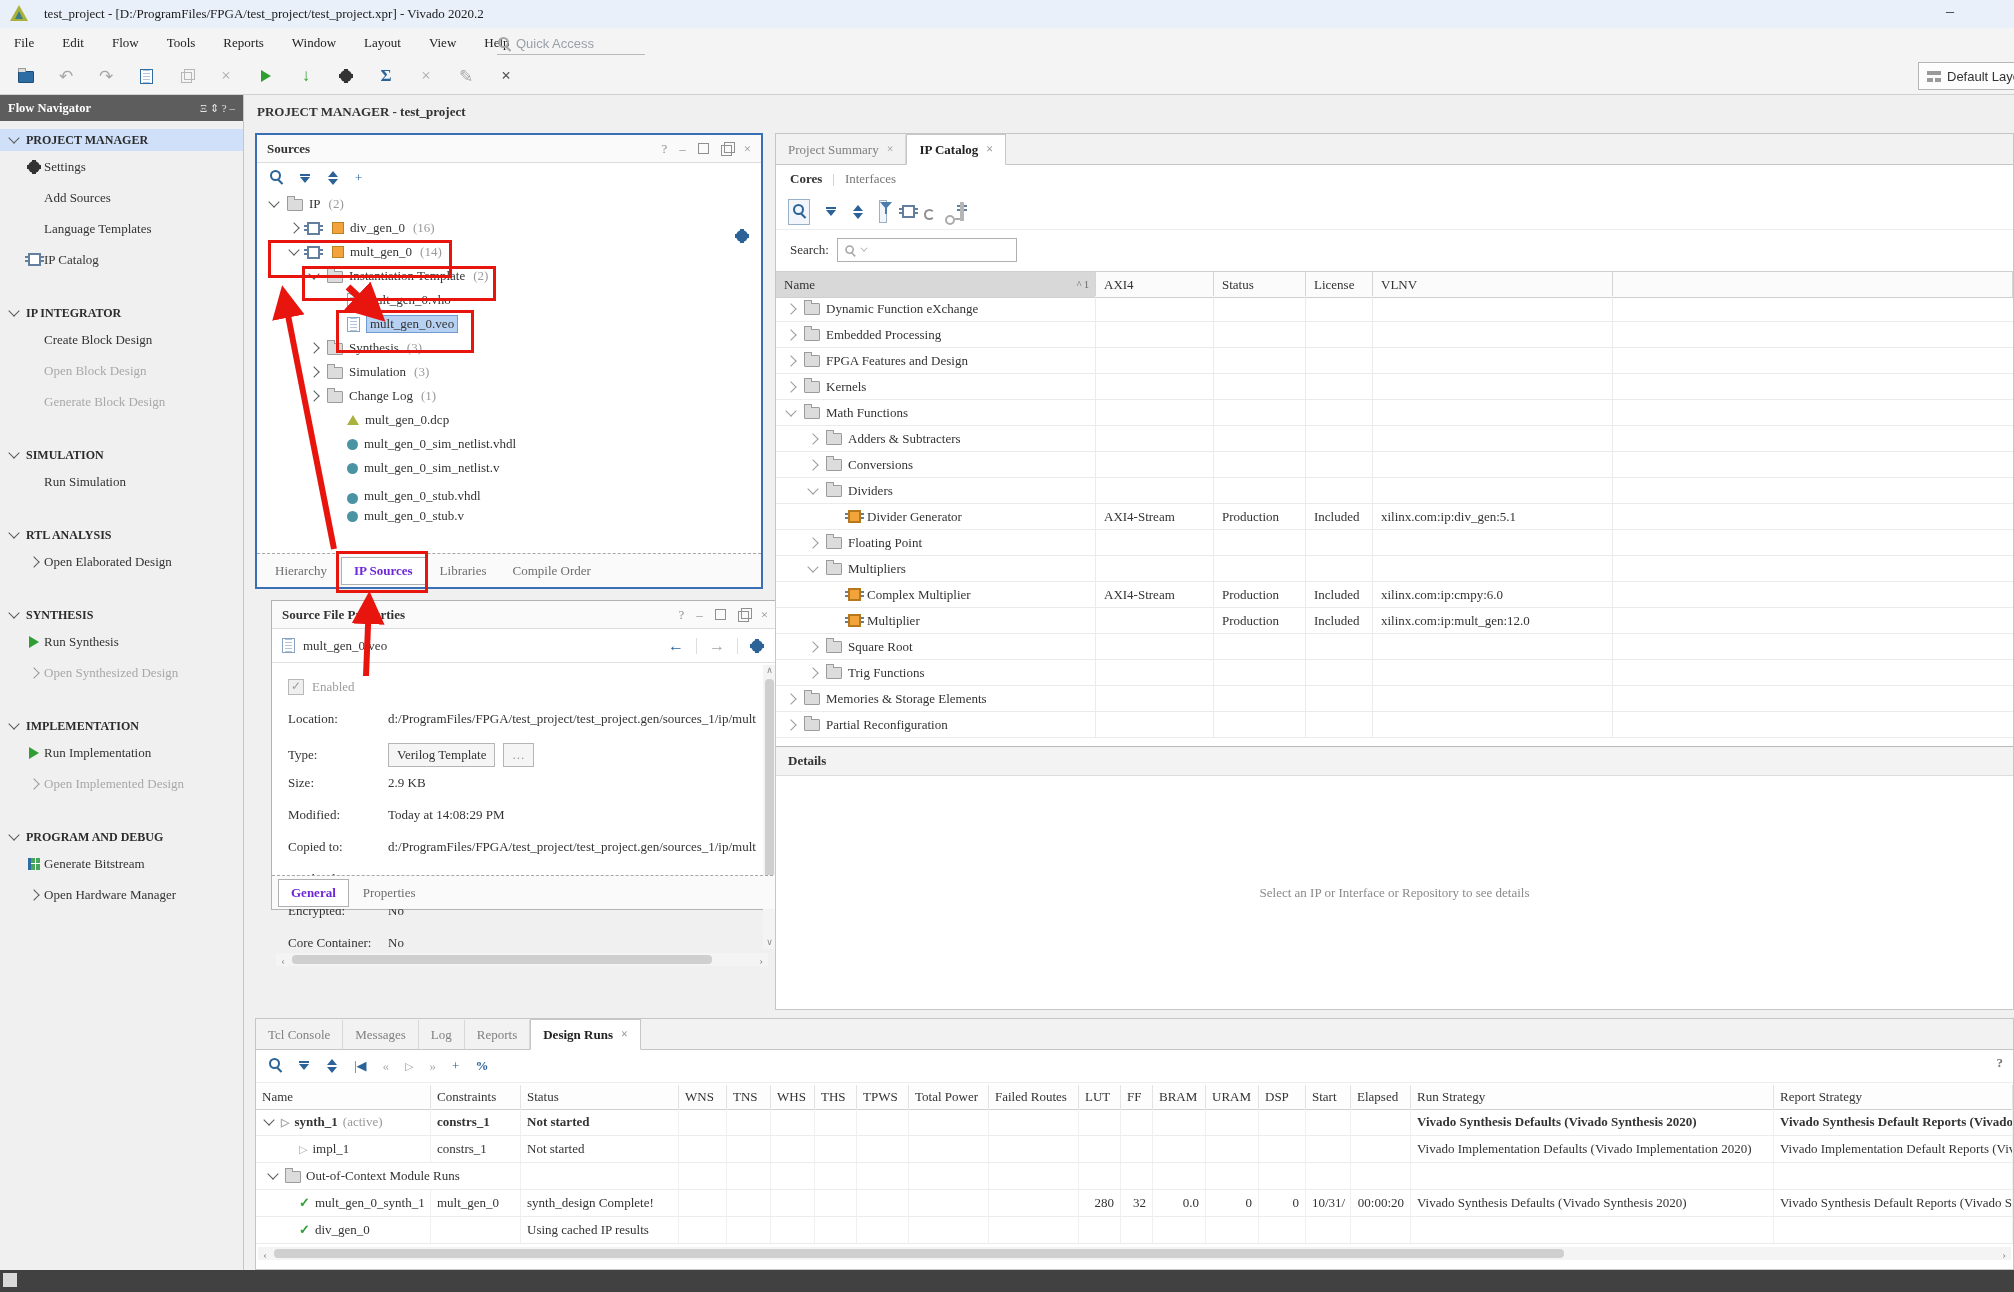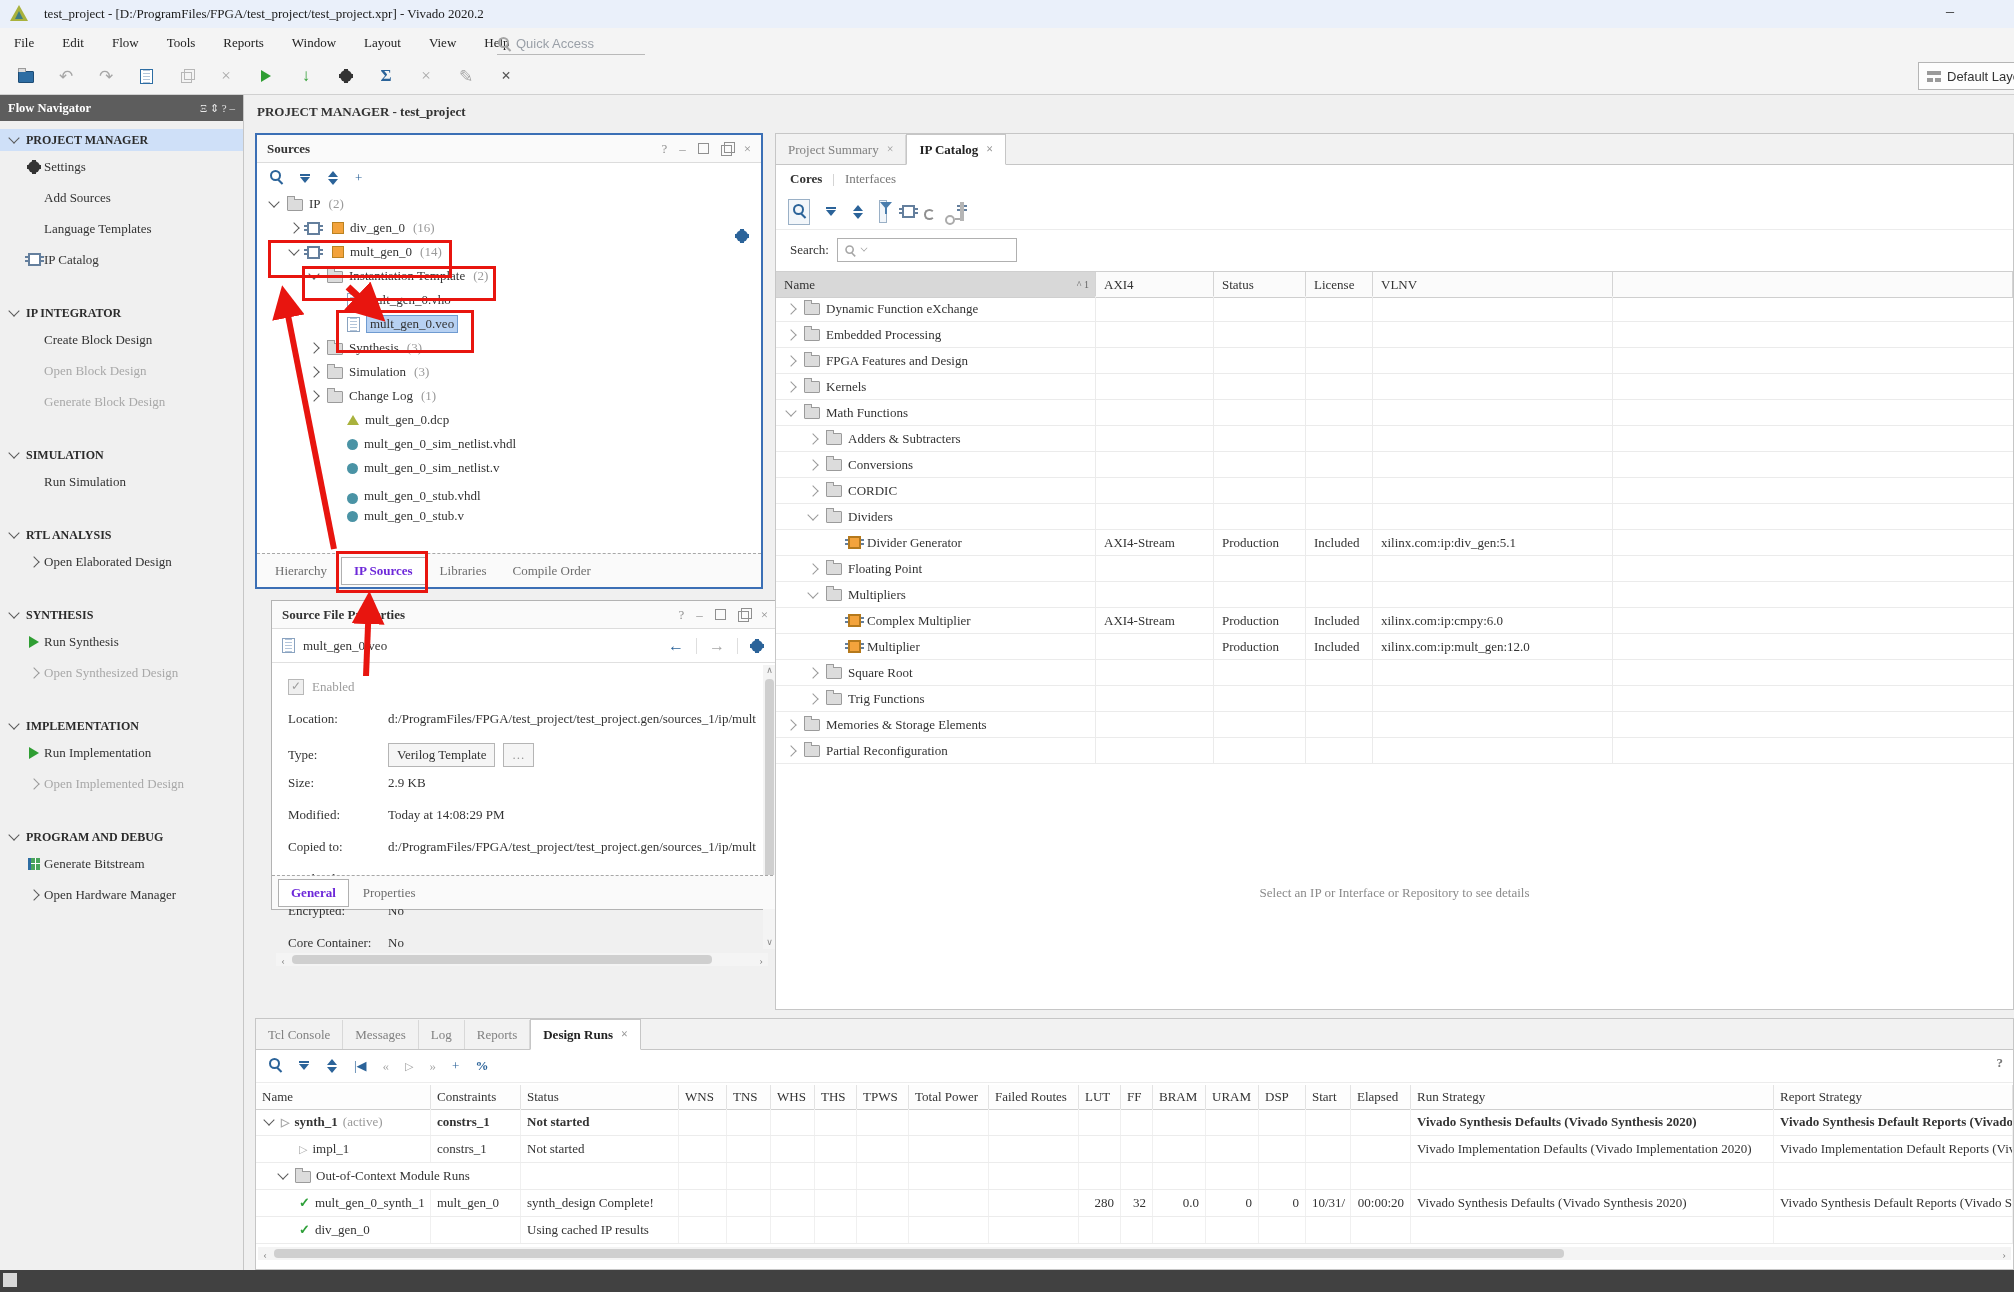--- a/index.html
+++ b/index.html
@@ -727,34 +727,20 @@
           </span>
           <span class="cc"></span>
           <span class="cc"></span>
           <span class="cc"></span>
           <span class="cc"></span>
           <span class="cc noline"></span>
         </div>
         <div class="crow cgrid">
           <span class="cc" style="padding-left: 30px;">
             <span class="exp-slot">
-              <span class="chev r g"></span>
-            </span>
-            <span class="i-folder"></span>
-            <span>CORDIC</span>
-          </span>
-          <span class="cc"></span>
-          <span class="cc"></span>
-          <span class="cc"></span>
-          <span class="cc"></span>
-          <span class="cc noline"></span>
-        </div>
-        <div class="crow cgrid">
-          <span class="cc" style="padding-left: 30px;">
-            <span class="exp-slot">
               <span class="chev d g"></span>
             </span>
             <span class="i-folder"></span>
             <span>Dividers</span>
           </span>
           <span class="cc"></span>
           <span class="cc"></span>
           <span class="cc"></span>
           <span class="cc"></span>
           <span class="cc noline"></span>
@@ -873,20 +859,21 @@
             <span class="i-folder"></span>
             <span>Partial Reconfiguration</span>
           </span>
           <span class="cc"></span>
           <span class="cc"></span>
           <span class="cc"></span>
           <span class="cc"></span>
           <span class="cc noline"></span>
         </div>
       </div>
+    <div id="cat-details-head">Details</div>
     <div id="cat-details-body">Select an IP or Interface or Repository to see details</div>
   </div>
 
   <div id="runs" class="abs">
     <div class="tabbar" id="run-tabbar">
         <span class="ttab">
           <span>Tcl Console</span>
         </span>
         <span class="ttab">
           <span>Messages</span>
@@ -987,21 +974,21 @@
           <span class="rc num"></span>
           <span class="rc num"></span>
           <span class="rc num"></span>
           <span class="rc num"></span>
           <span class="rc"></span>
           <span class="rc num"></span>
           <span class="rc">Vivado Implementation Defaults (Vivado Implementation 2020)</span>
           <span class="rc">Vivado Implementation Default Reports (Vivado Implementation 2020)</span>
         </div>
         <div class="rrow rgrid">
-          <span class="rc" style="padding-left: 20px; border-right: none; overflow: visible; z-index: 2;">
+          <span class="rc" style="padding-left: 10px; border-right: none; overflow: visible; z-index: 2;">
             <span class="exp-slot">
               <span class="chev d"></span>
             </span>
             <span class="i-folder"></span>
             <span>Out-of-Context Module Runs</span>
           </span>
           <span class="rc noline"></span>
           <span class="rc noline"></span>
           <span class="rc noline"></span>
           <span class="rc noline"></span>

